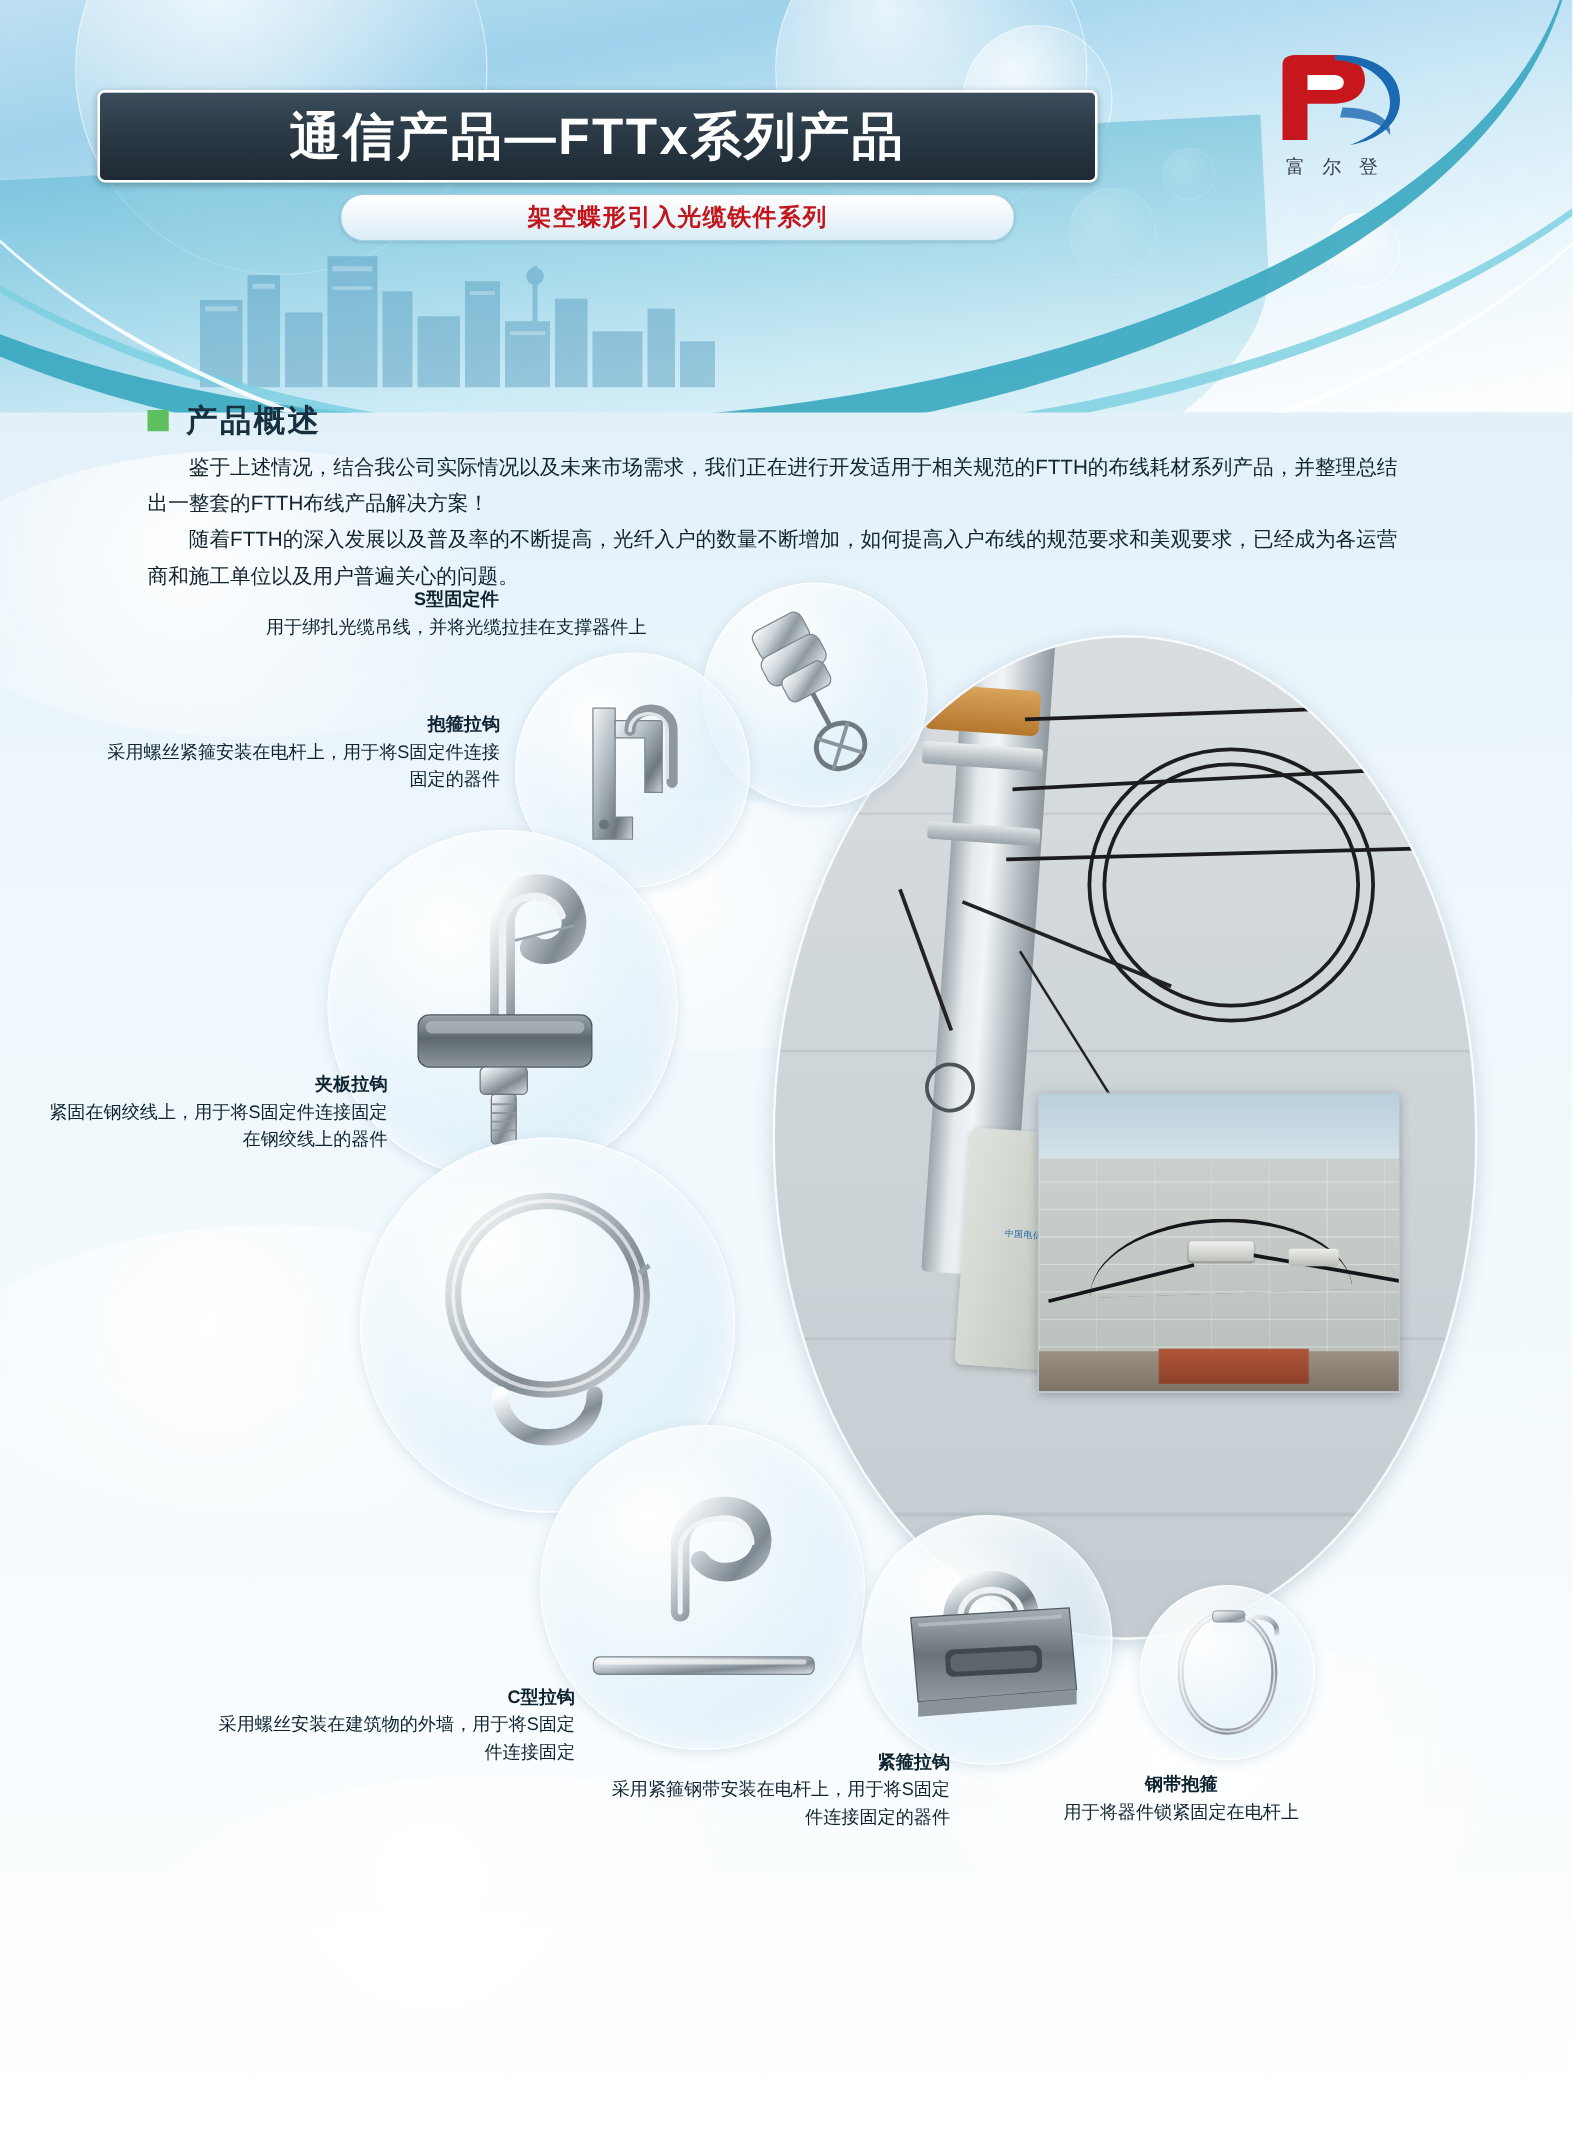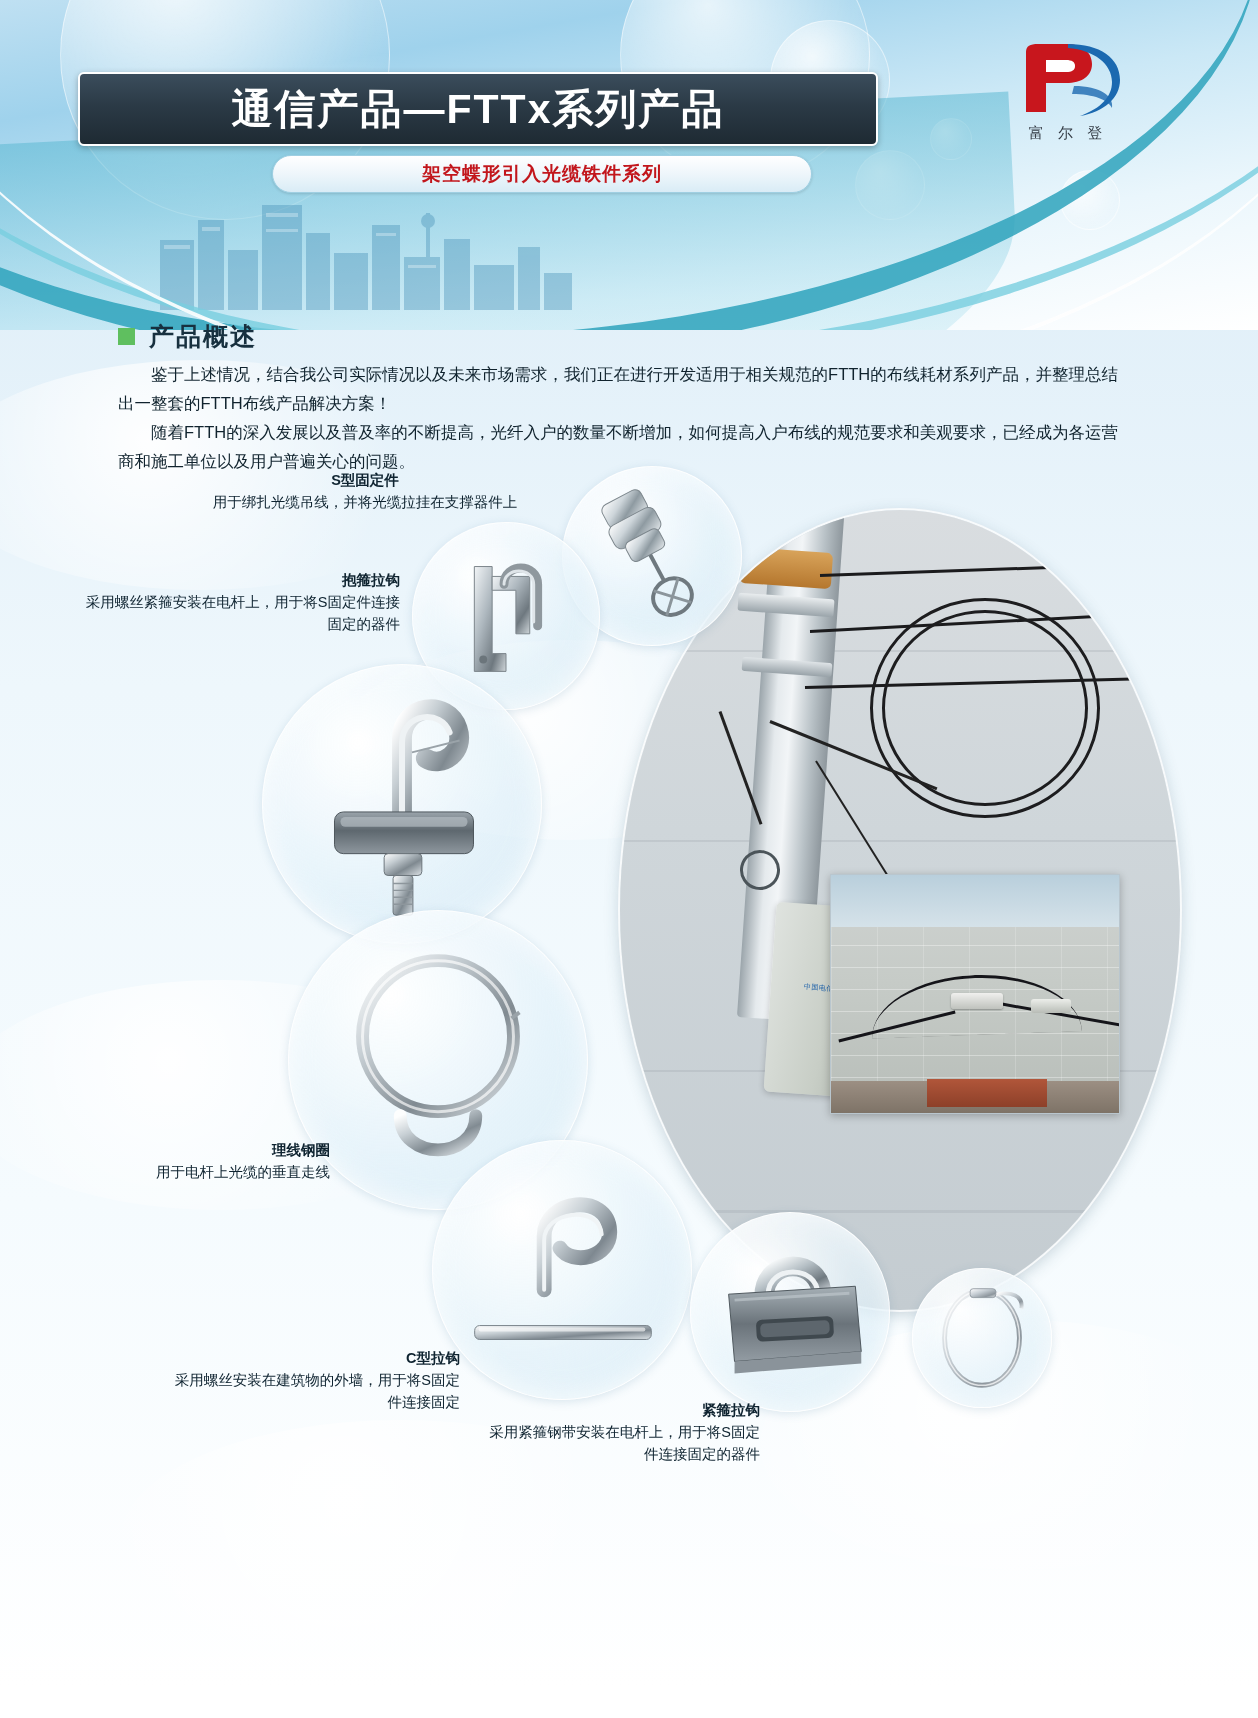--- a/index.html
+++ b/index.html
@@ -508,44 +508,44 @@
       <rect x="122" y="190" width="38" height="22" rx="4" fill="url(#mg3)" stroke="#6d767c"></rect>
       <rect x="131" y="212" width="20" height="40" rx="3" fill="url(#mg3)" stroke="#6d767c"></rect>
       <g stroke="#8d969c" stroke-width="1.5">
         <path d="M131 220 H151"></path>
           <path d="M131 227 H151"></path>
           <path d="M131 234 H151"></path>
           <path d="M131 241 H151"></path>
       </g>
     </svg>
   </div>
+  <div class="caption" style="left:30px; top:858px; width:280px; text-align:right;">
+    <div class="cap-title">夹板拉钩</div>
+    <div>紧固在钢绞线上，用于将S固定件连接固定在钢绞线上的器件</div>
+  </div>
 
   <div class="prod-circle" style="left:288px; top:910px; width:300px; height:300px;">
     <svg class="art" viewBox="0 0 300 300">
       <defs>
         <linearGradient id="mg4" x1="0" y1="0" x2="1" y2="1">
           <stop offset="0%" stop-color="#fdfefe"></stop>
             <stop offset="30%" stop-color="#c8d0d5"></stop>
           <stop offset="65%" stop-color="#818b92"></stop>
             <stop offset="100%" stop-color="#dce2e6"></stop>
         </linearGradient>
       </defs>
       <circle cx="150" cy="126" r="76" fill="none" stroke="url(#mg4)" stroke-width="13"></circle>
       <circle cx="150" cy="126" r="76" fill="none" stroke="#ffffff" stroke-width="3" opacity=".65"></circle>
       <path d="M150 202 L150 218" stroke="url(#mg4)" stroke-width="13"></path>
       <path d="M112 206 C112 252 188 252 188 206" fill="none" stroke="url(#mg4)" stroke-width="13" stroke-linecap="round"></path>
       <path d="M112 206 L112 178" stroke="url(#mg4)" stroke-width="13" stroke-linecap="round"></path>
       <path d="M188 206 L188 178" stroke="url(#mg4)" stroke-width="13" stroke-linecap="round"></path>
       <path d="M224 108 L232 102" stroke="#9aa3a9" stroke-width="4"></path>
     </svg>
   </div>
-  <div class="caption" style="left:80px; top:1140px; width:250px; text-align:right;">
-    <div class="cap-title">理线钢圈</div>
-    <div>用于电杆上光缆的垂直走线</div>
-  </div>
 
   <div class="prod-circle" style="left:432px; top:1140px; width:260px; height:260px;">
     <svg class="art" viewBox="0 0 260 260">
       <defs>
         <linearGradient id="mg5" x1="0" y1="0" x2="1" y2="1">
           <stop offset="0%" stop-color="#ffffff"></stop>
             <stop offset="32%" stop-color="#c9d1d6"></stop>
           <stop offset="66%" stop-color="#7e8890"></stop>
             <stop offset="100%" stop-color="#dfe5e9"></stop>
         </linearGradient>
@@ -604,15 +604,19 @@
           <stop offset="75%" stop-color="#8d969d"></stop>
             <stop offset="100%" stop-color="#e3e8eb"></stop>
         </linearGradient>
       </defs>
       <ellipse cx="70" cy="70" rx="38" ry="48" fill="none" stroke="url(#mg7)" stroke-width="5"></ellipse>
       <ellipse cx="70" cy="70" rx="38" ry="48" fill="none" stroke="#ffffff" stroke-width="1.4" opacity=".7"></ellipse>
       <path d="M84 26 C100 22 112 28 110 40" fill="none" stroke="url(#mg7)" stroke-width="4"></path>
       <rect x="58" y="20" width="26" height="9" rx="3" fill="url(#mg7)" stroke="#8a939a" stroke-width=".8"></rect>
     </svg>
   </div>
+  <div class="caption" style="left:800px; top:1418px; width:290px; text-align:center;">
+    <div class="cap-title">钢带抱箍</div>
+    <div>用于将器件锁紧固定在电杆上</div>
+  </div>
 
   <div id="footer-fade"></div>
 </div>
 
 </body></html>

